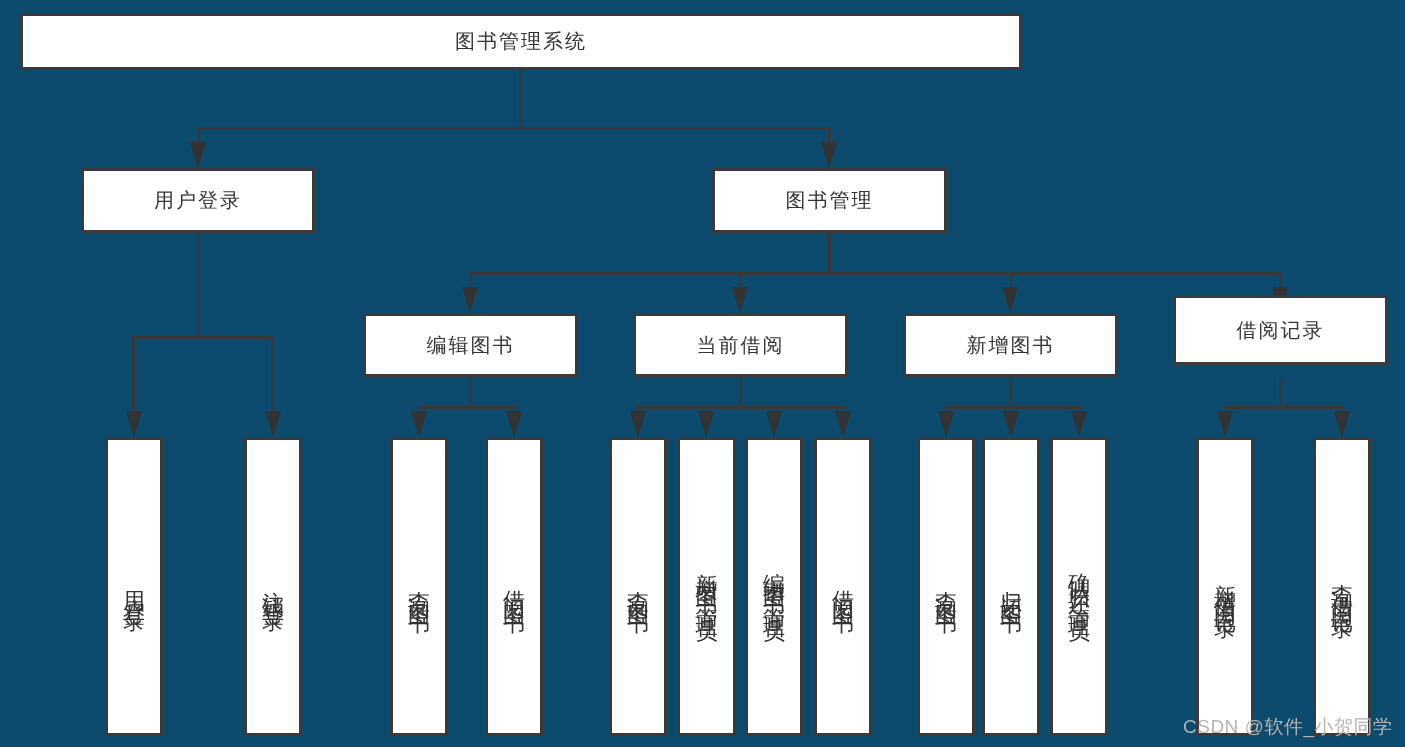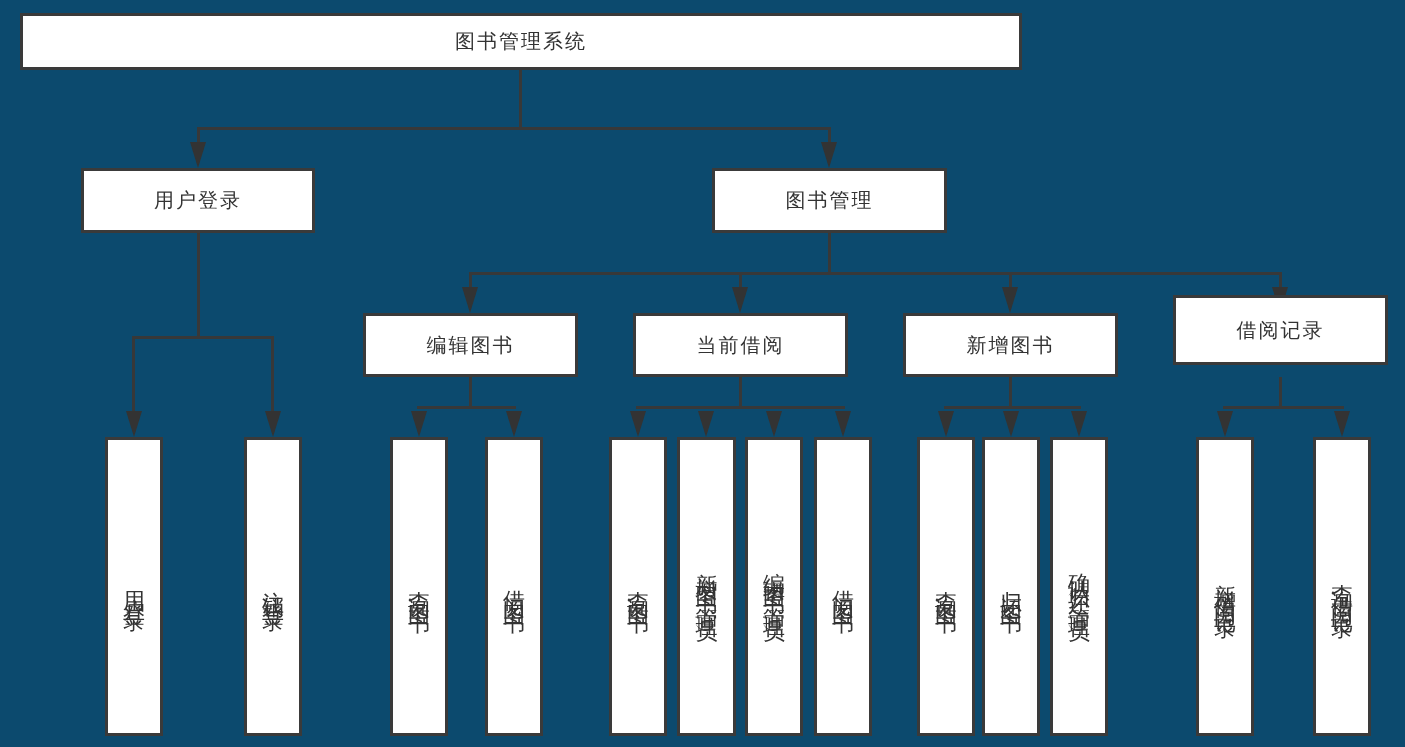--- a/index.html
+++ b/index.html
@@ -137,14 +137,15 @@
   <div class="hl" style="left:944px;top:406px;width:137px;"></div>
   <div class="ar" style="left:938px;top:411px;"></div>
   <div class="ar" style="left:1003px;top:411px;"></div>
   <div class="ar" style="left:1071px;top:411px;"></div>
 
   <div class="vl" style="left:1279px;top:377px;height:32px;"></div>
   <div class="hl" style="left:1223px;top:406px;width:121px;"></div>
   <div class="ar" style="left:1217px;top:411px;"></div>
   <div class="ar" style="left:1334px;top:411px;"></div>
 
+  <div class="watermark">CSDN @软件_小贺同学</div>
 
 </div>
 
 </body></html>

